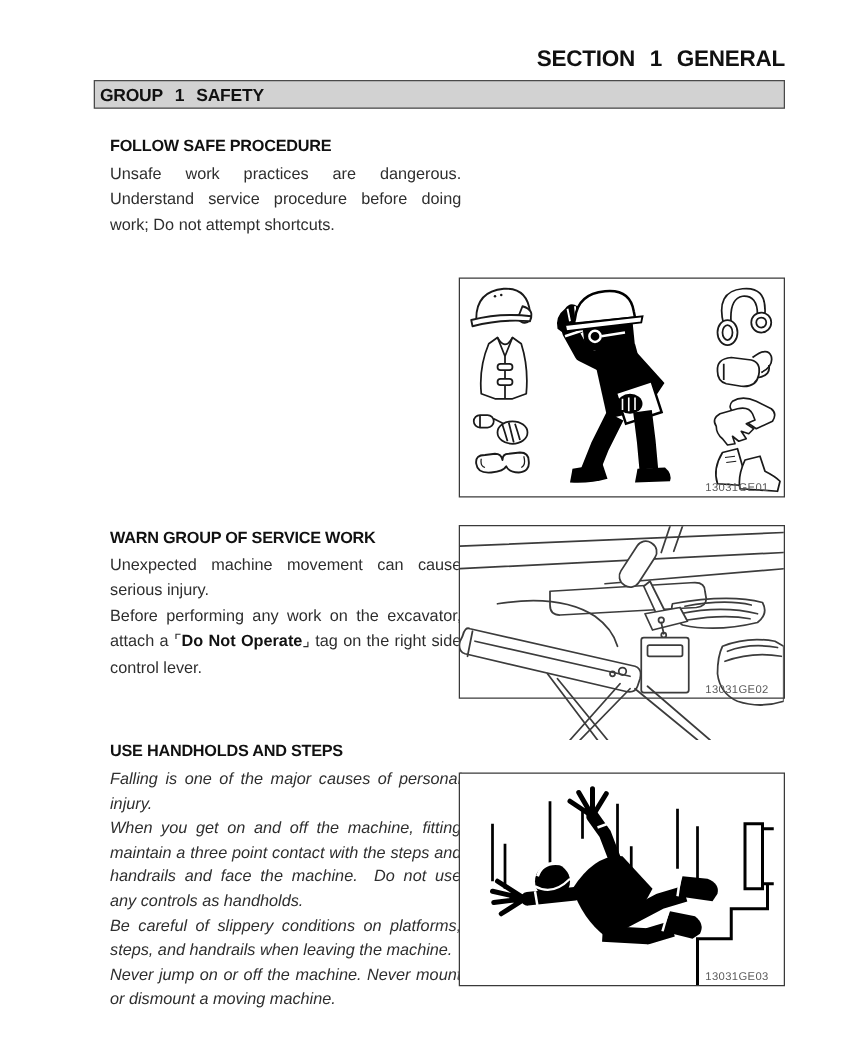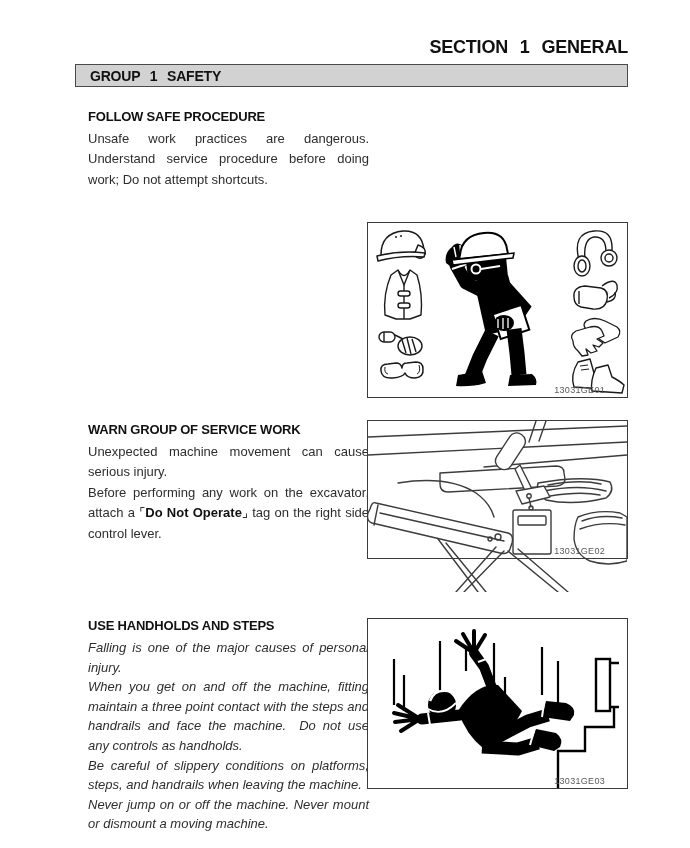--- a/index.html
+++ b/index.html
@@ -8,34 +8,34 @@
   .page{position:relative;width:690px;height:848px;background:#fff;}
 
   .section-title{position:absolute;top:37px;right:62px;
        font-size:18px;font-weight:bold;color:#111;
        letter-spacing:-0.2px;word-spacing:7px;white-space:nowrap;}
 
   .group-box{position:absolute;left:75px;top:64px;width:551px;height:21px;
        background:#d2d2d2;border:1px solid #4a4a4a;
        display:flex;align-items:center;}
   .group-box span{font-size:14px;font-weight:bold;color:#111;
-       padding-left:14px;letter-spacing:-0.2px;word-spacing:6px;white-space:nowrap;}
+       padding-left:4px;letter-spacing:-0.2px;word-spacing:6px;white-space:nowrap;}
 
   .txt{position:absolute;left:75px;width:281px;margin-left:13px;}
   .txt h3{margin:0;font-size:13px;font-weight:bold;color:#111;
        letter-spacing:-0.2px;line-height:14px;}
   .txt .body{margin-top:5px;}
   .txt p{margin:0;font-size:13px;line-height:20.4px;text-align:justify;
        color:#2e2e2e;}
   .txt.tight p{line-height:19.6px;font-style:italic;}
 
   .fig{position:absolute;left:367px;width:261px;margin:0;
        border:1px solid #3a3a3a;background:#fff;box-sizing:border-box;}
   .fig svg{display:block;}
-  .fig figcaption{position:absolute;right:22px;bottom:2px;
+  .fig figcaption{position:absolute;right:12px;bottom:2px;
        font-size:9px;color:#5a5a5a;letter-spacing:0.3px;text-align:right;}
 
   b{font-weight:bold;color:#111;}
 </style>
 </head>
 <body>
 
 <div class="page">
 
   <div class="section-title">SECTION 1 GENERAL</div>
@@ -177,21 +177,21 @@
         <circle cx="130" cy="116" r="3"></circle>
         <circle cx="122" cy="118" r="2"></circle>
       </g>
       <g>
         <path d="M70,118 L110,171 M78,122 L118,171 M128,126 L88,171 M136,130 L96,171 M140,130 L190,171 M150,128 L200,171"></path>
       </g>
     </svg>
     <figcaption>13031GE02</figcaption>
   </figure>
 
-  <section class="txt tight" style="top:619px">
+  <section class="txt tight" style="top:594px">
     <h3>USE HANDHOLDS AND STEPS</h3>
     <div class="body">
       <p>Falling is one of the major causes of personal injury.</p>
       <p>When you get on and off the machine, fitting maintain a three point contact with the steps and handrails and face the machine. Do not use any controls as handholds.</p>
       <p>Be careful of slippery conditions on platforms, steps, and handrails when leaving the machine.</p>
       <p>Never jump on or off the machine. Never mount or dismount a moving machine.</p>
     </div>
   </section>
 
   <figure class="fig" style="top:618px;height:171px">

